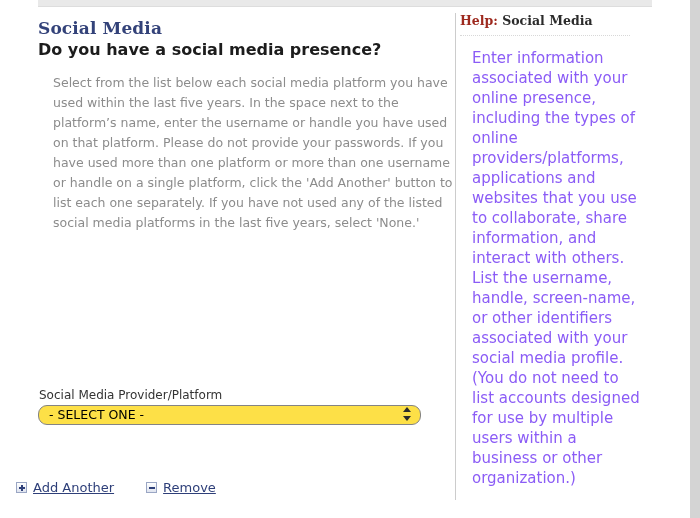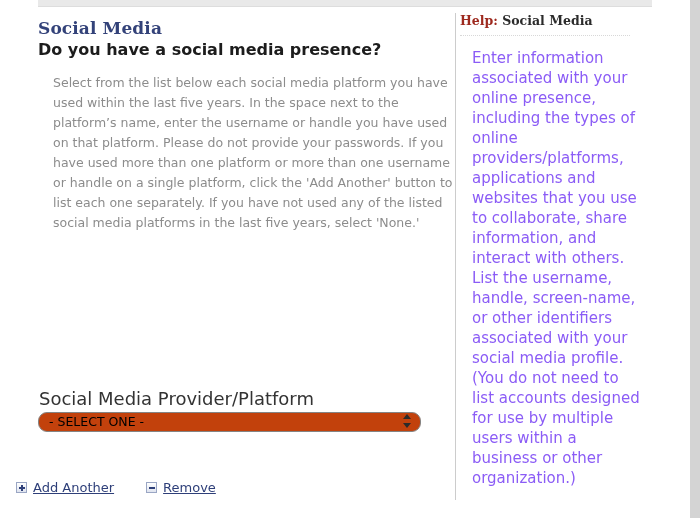--- a/index.html
+++ b/index.html
@@ -118,41 +118,41 @@
   
   #form-row {
     position: absolute;
     left: 38px;
     top: 388px;
     width: 385px;
   }
 
   #select-label {
     display: block;
-    font-size: 18px;
+    font-size: 12px;
     color: #333333;
     margin: 0 0 2px 1px;
   }
 
   .select-shell {
     position: relative;
     width: 383px;
     height: 20px;
   }
 
   #provider-select {
     -webkit-appearance: none;
     -moz-appearance: none;
     appearance: none;
     width: 383px;
     height: 20px;
     box-sizing: border-box;
     border: 1px solid #848484;
     border-radius: 9px;
-    background: #c2410c;
+    background: #fde047;
     padding: 0 22px 0 10px;
     font-family: "DejaVu Sans", "Liberation Sans", sans-serif;
     font-size: 12.5px;
     color: #000000;
     line-height: 18px;
     outline: none;
   }
 
   .select-arrows {
     position: absolute;

